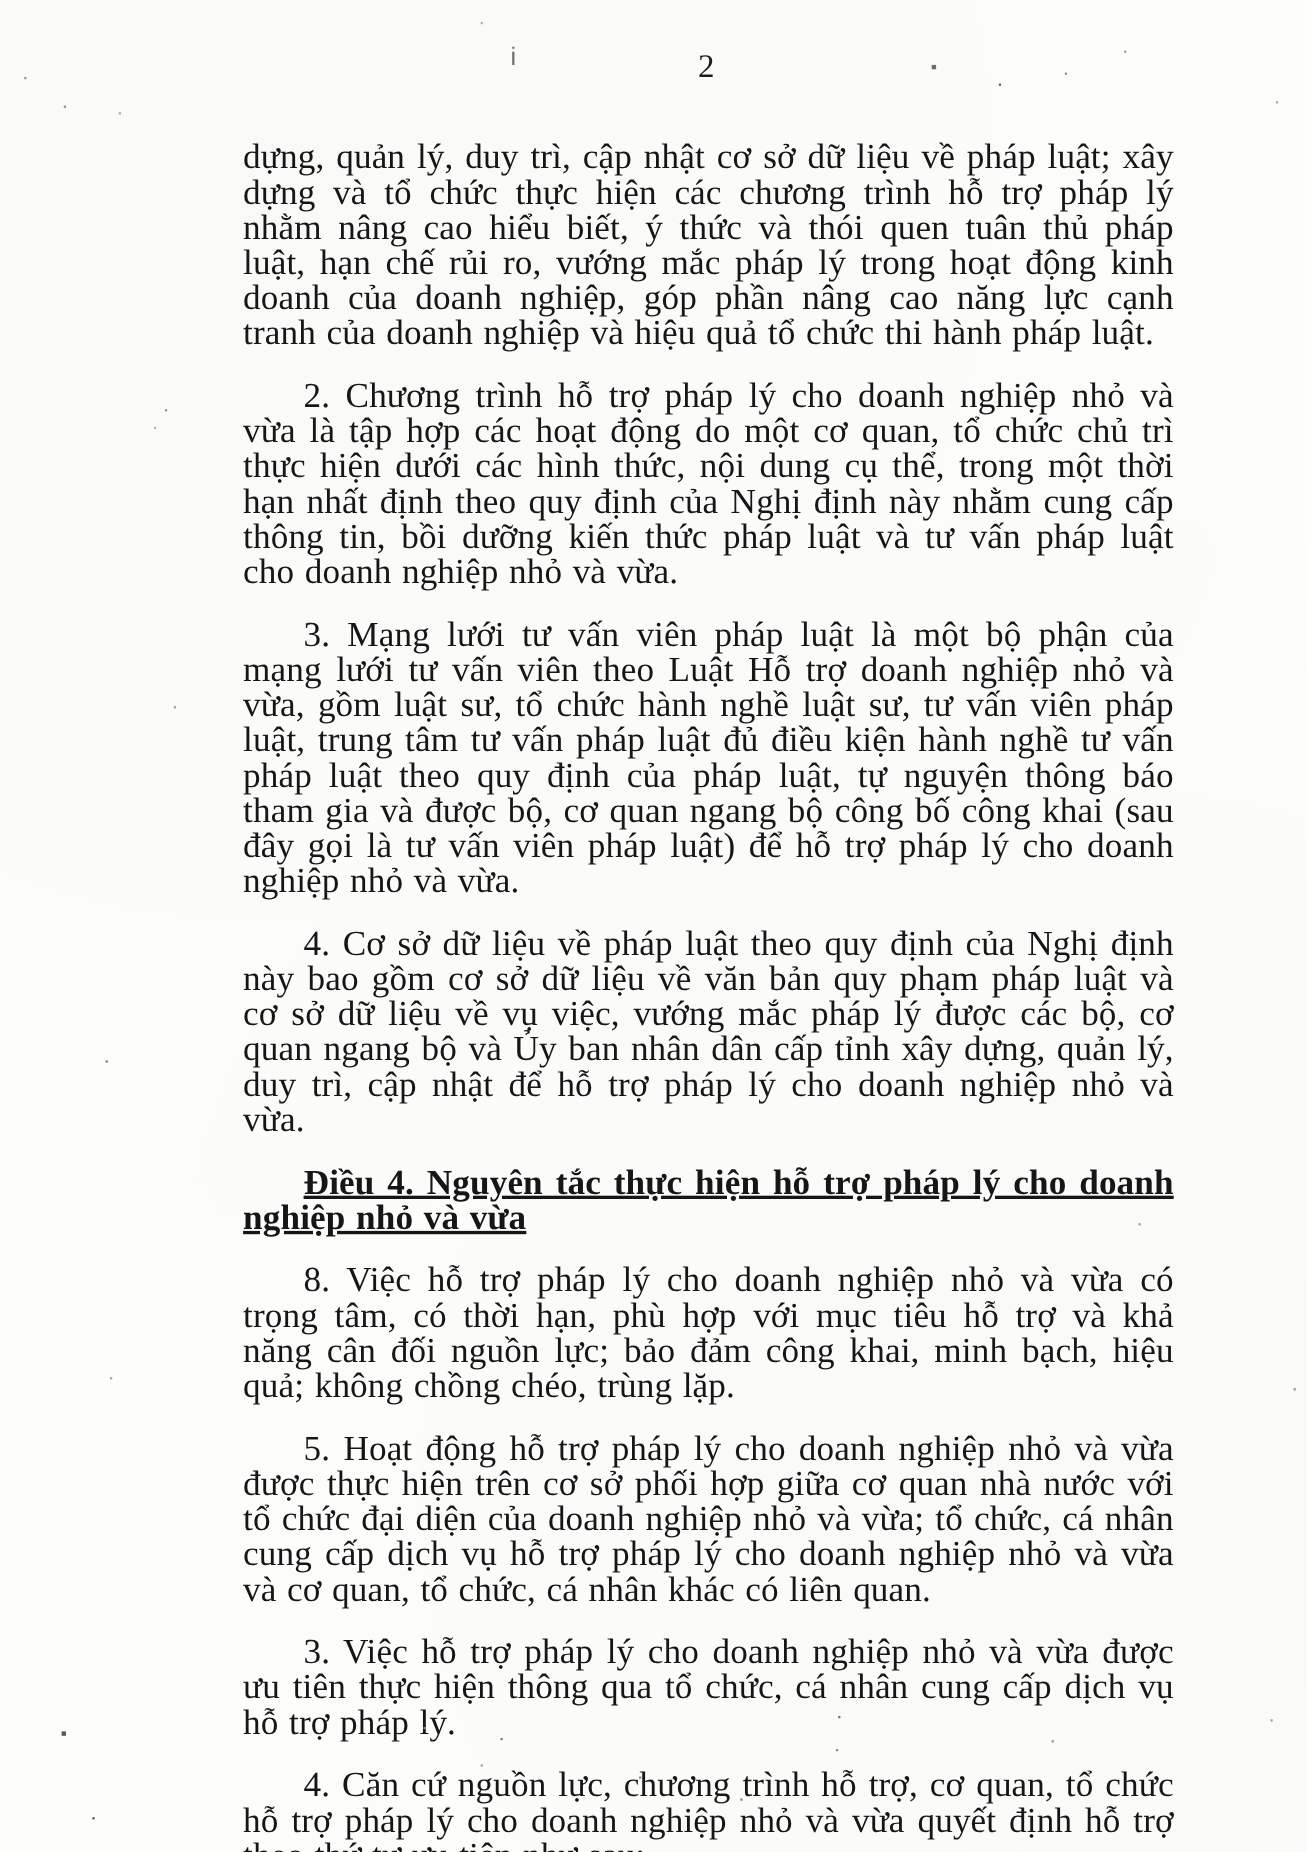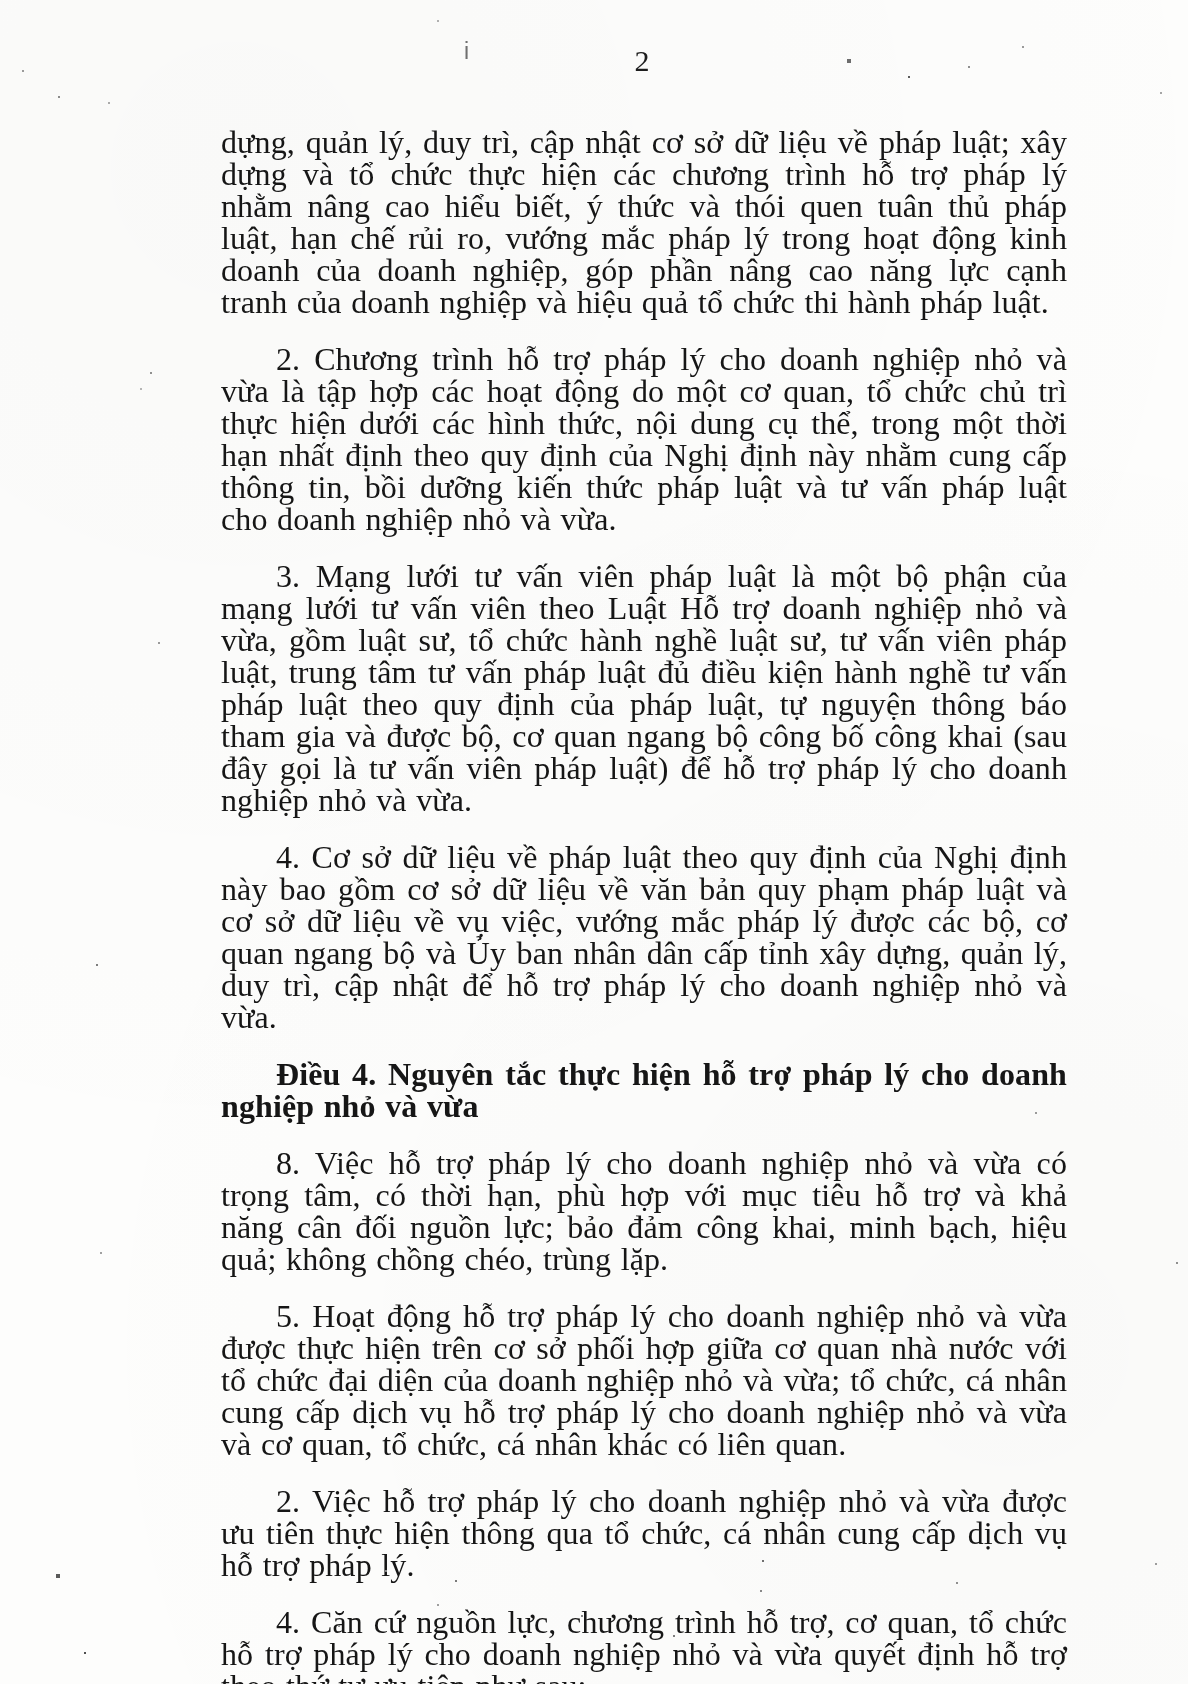--- a/index.html
+++ b/index.html
@@ -58,20 +58,21 @@
     text-align: justify;
     text-indent: 55px;
     letter-spacing: 0.1px;
     word-spacing: 1.5px;
   }
   .para.no-indent {
     text-indent: 0;
   }
   .para.heading {
     font-weight: bold;
+    text-decoration: underline;
   }
   
   .specks {
     position: absolute;
     left: 0;
     top: 0;
     width: 2px;
     height: 2px;
     background: transparent;
     box-shadow:
@@ -123,21 +124,21 @@
     <p class="para">3. Mạng lưới tư vấn viên pháp luật là một bộ phận của mạng lưới tư vấn viên theo Luật Hỗ trợ doanh nghiệp nhỏ và vừa, gồm luật sư, tổ chức hành nghề luật sư, tư vấn viên pháp luật, trung tâm tư vấn pháp luật đủ điều kiện hành nghề tư vấn pháp luật theo quy định của pháp luật, tự nguyện thông báo tham gia và được bộ, cơ quan ngang bộ công bố công khai (sau đây gọi là tư vấn viên pháp luật) để hỗ trợ pháp lý cho doanh nghiệp nhỏ và vừa.</p>
 
     <p class="para">4. Cơ sở dữ liệu về pháp luật theo quy định của Nghị định này bao gồm cơ sở dữ liệu về văn bản quy phạm pháp luật và cơ sở dữ liệu về vụ việc, vướng mắc pháp lý được các bộ, cơ quan ngang bộ và Ủy ban nhân dân cấp tỉnh xây dựng, quản lý, duy trì, cập nhật để hỗ trợ pháp lý cho doanh nghiệp nhỏ và vừa.</p>
 
     <p class="para heading">Điều 4. Nguyên tắc thực hiện hỗ trợ pháp lý cho doanh nghiệp nhỏ và vừa</p>
 
     <p class="para">8. Việc hỗ trợ pháp lý cho doanh nghiệp nhỏ và vừa có trọng tâm, có thời hạn, phù hợp với mục tiêu hỗ trợ và khả năng cân đối nguồn lực; bảo đảm công khai, minh bạch, hiệu quả; không chồng chéo, trùng lặp.</p>
 
     <p class="para">5. Hoạt động hỗ trợ pháp lý cho doanh nghiệp nhỏ và vừa được thực hiện trên cơ sở phối hợp giữa cơ quan nhà nước với tổ chức đại diện của doanh nghiệp nhỏ và vừa; tổ chức, cá nhân cung cấp dịch vụ hỗ trợ pháp lý cho doanh nghiệp nhỏ và vừa và cơ quan, tổ chức, cá nhân khác có liên quan.</p>
 
-    <p class="para">2. Việc hỗ trợ pháp lý cho doanh nghiệp nhỏ và vừa được ưu tiên thực hiện thông qua tổ chức, cá nhân cung cấp dịch vụ hỗ trợ pháp lý.</p>
+    <p class="para">3. Việc hỗ trợ pháp lý cho doanh nghiệp nhỏ và vừa được ưu tiên thực hiện thông qua tổ chức, cá nhân cung cấp dịch vụ hỗ trợ pháp lý.</p>
 
     <p class="para">4. Căn cứ nguồn lực, chương trình hỗ trợ, cơ quan, tổ chức hỗ trợ pháp lý cho doanh nghiệp nhỏ và vừa quyết định hỗ trợ theo thứ tự ưu tiên như sau:</p>
 
   </div>
 
   <div class="specks"></div>
 
 </div>
 
 </body></html>

